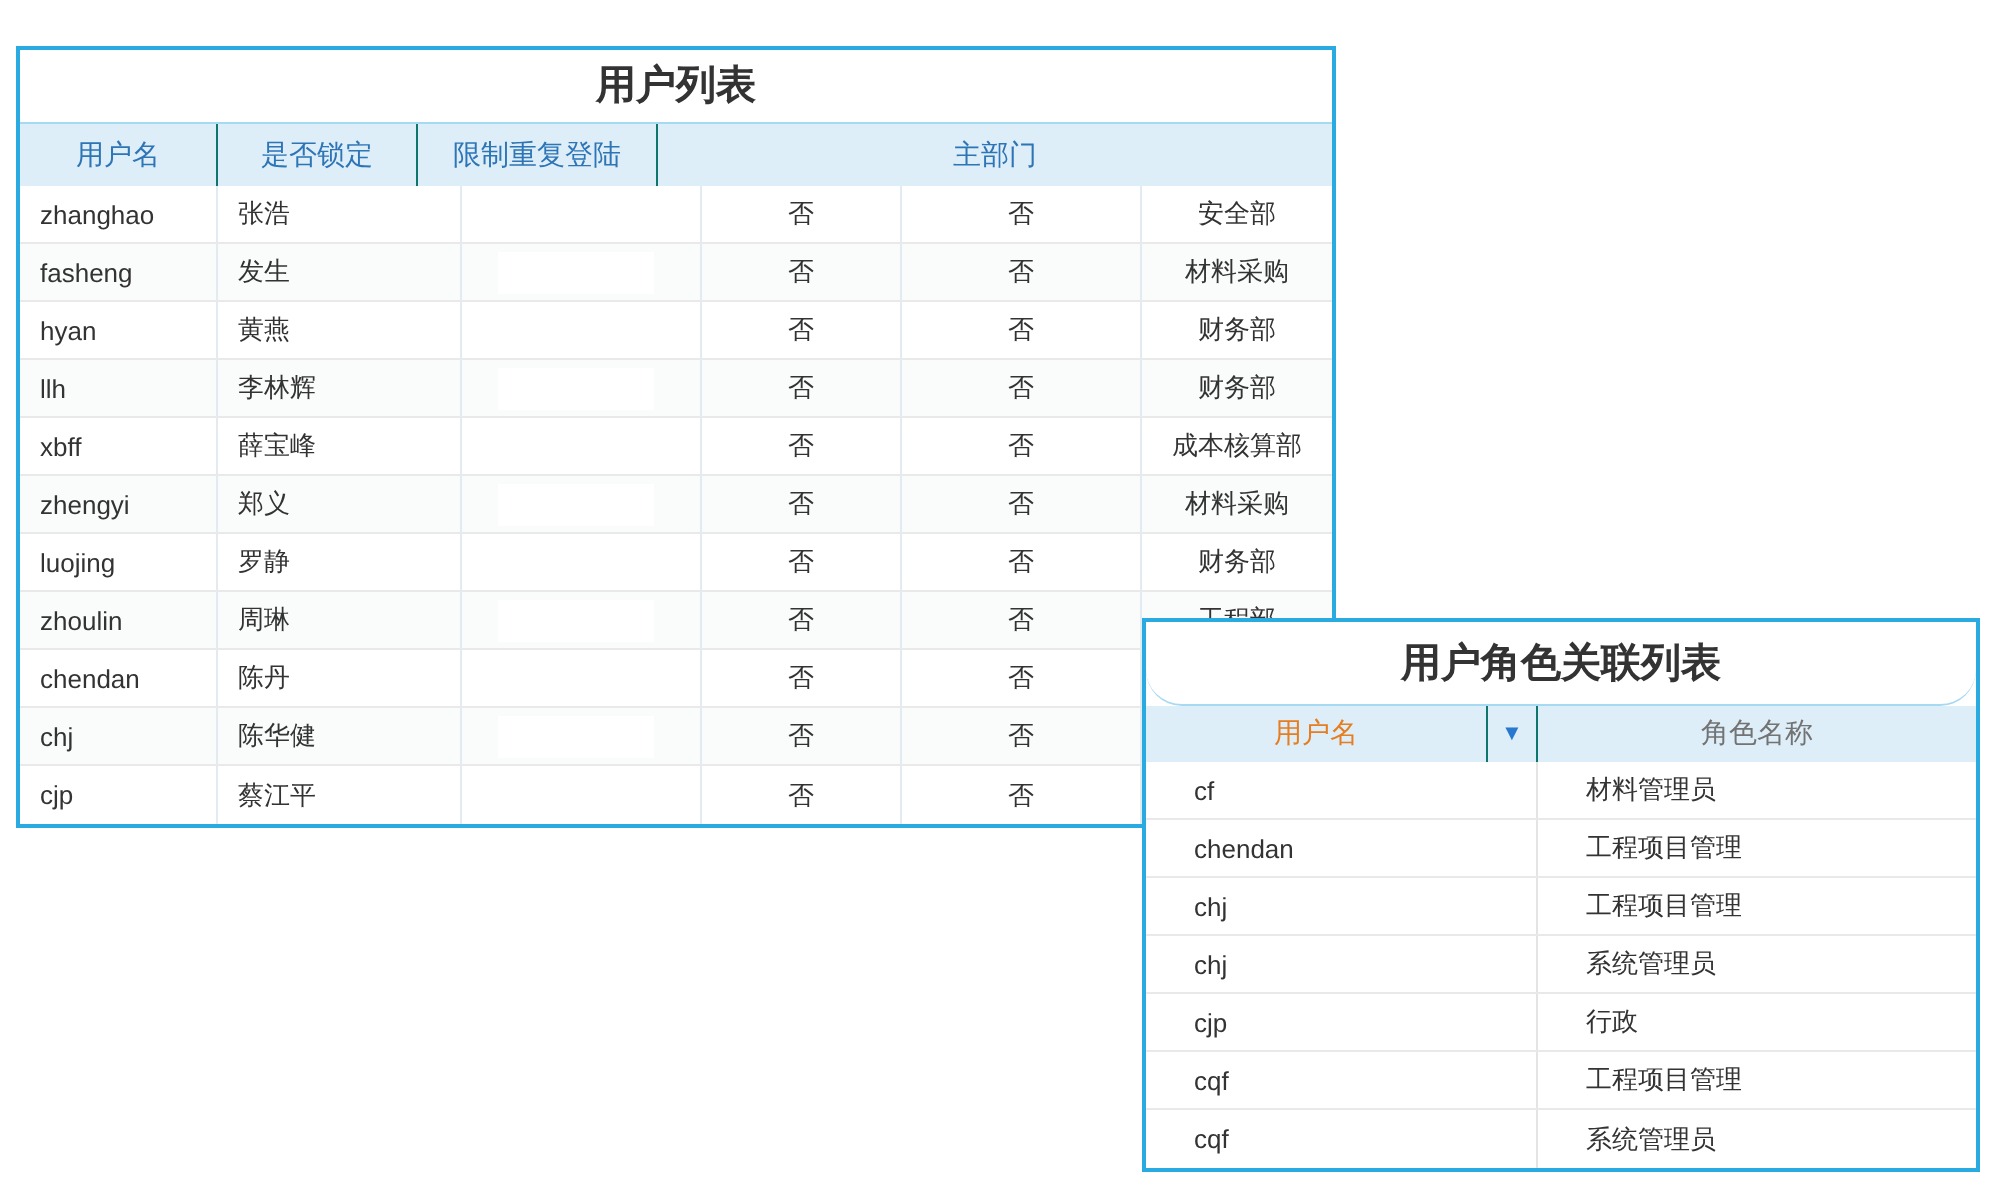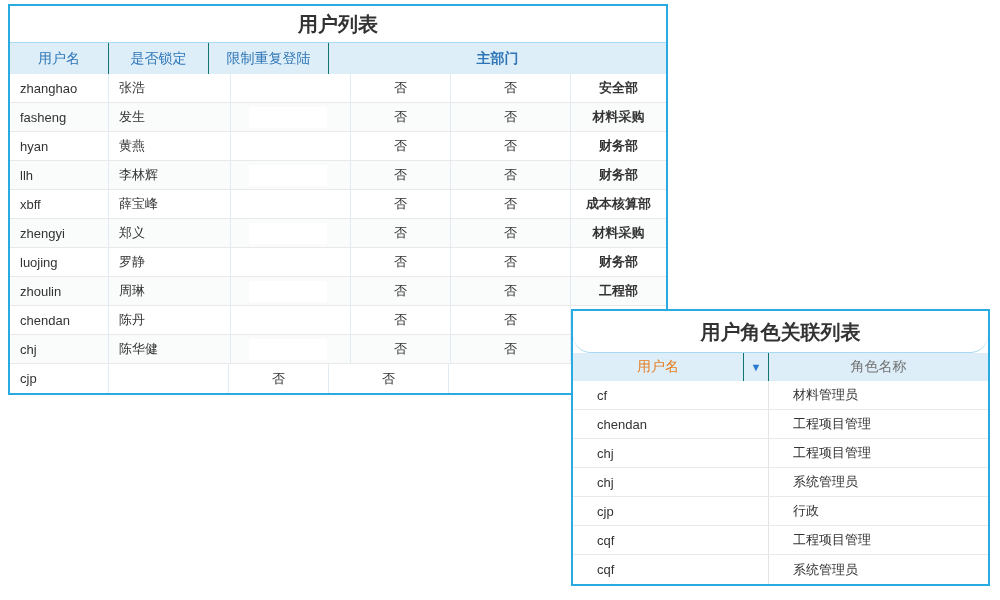--- a/index.html
+++ b/index.html
@@ -1,20 +1,20 @@
 <!DOCTYPE html>
 <html><head>
 <meta charset="utf-8">
 <style>
   * { margin:0; padding:0; box-sizing:border-box; }
   html,body { width:1000px; height:600px; background:#ffffff;
     font-family:"Liberation Sans","DejaVu Sans",sans-serif; color:#333; overflow:hidden; }
 
   .panel { position:absolute; background:#fff; border:2px solid #29abe2; }
-  #user-panel { left:8px; top:4px; width:660px; }
+  #user-panel { left:8px; top:23px; width:660px; }
   #role-panel { left:571px; top:309px; width:419px; z-index:5; }
 
   .panel-title { text-align:center; font-weight:bold; font-size:20px; color:#333;
     border-bottom:1px solid #a6d9f2; }
   #user-panel .panel-title { height:37px; line-height:37px; }
   #role-panel .panel-title { height:42px; line-height:42px;border-radius:18px; }
 
   .thead { display:flex; background:#ddeef9; color:#2e75b6; font-size:14px; }
   #user-panel .thead { height:31px; }
   #role-panel .thead { height:28px; }
@@ -30,21 +30,21 @@
   .td { display:flex; align-items:center; overflow:hidden; white-space:nowrap; }
   #user-panel .td { border-right:1px solid #e2ebf2; }
   #user-panel .td:last-child { border-right:none; }
   #role-panel .td { border-right:1px solid #e4e4e4;padding-left:24px; }
   #role-panel .td:last-child { border-right:none;font-family:Liberation Serif, serif; }
   .td.left { justify-content:flex-start; padding-left:10px; }
   .td.center { justify-content:center; }
 
   
   .uc1{width:99px;} .uc2{width:122px;} .uc3{width:120px;}
-  .uc4{width:100px;} .uc5{width:120px;} .uc6{flex:1;font-weight:bold;}
+  .uc4{width:100px;} .uc5{width:120px;} .uc6{flex:1;}
   
   .rc1{width:171px;} .rcdrop{width:25px;} .rc2{flex:1;}
   .rb1{width:196px;} .rb2{flex:1;}
 
   .date-box { width:78px; height:21px; background:#fff; margin-left:8px; }
 
   .sort-icon { display:inline-block; margin-left:6px; line-height:0; }
   .drop-arrow { color:#2878d0; font-size:11px; line-height:1; }
   .role-col-header { color:#737373; }
   .user-col-header-orange { color:#e57e22; }
@@ -166,20 +166,21 @@
         <div class="td left uc2">陈华健</div>
         <div class="td left uc3">
           <div class="date-box"></div>
         </div>
         <div class="td center uc4">否</div>
         <div class="td center uc5">否</div>
         <div class="td center uc6"></div>
       </div>
       <div class="trow">
         <div class="td left uc1">cjp</div>
+        <div class="td left uc2">蔡江平</div>
         <div class="td left uc3">
           <div class="date-box"></div>
         </div>
         <div class="td center uc4">否</div>
         <div class="td center uc5">否</div>
         <div class="td center uc6"></div>
       </div>
     </div>
 </div>
 

